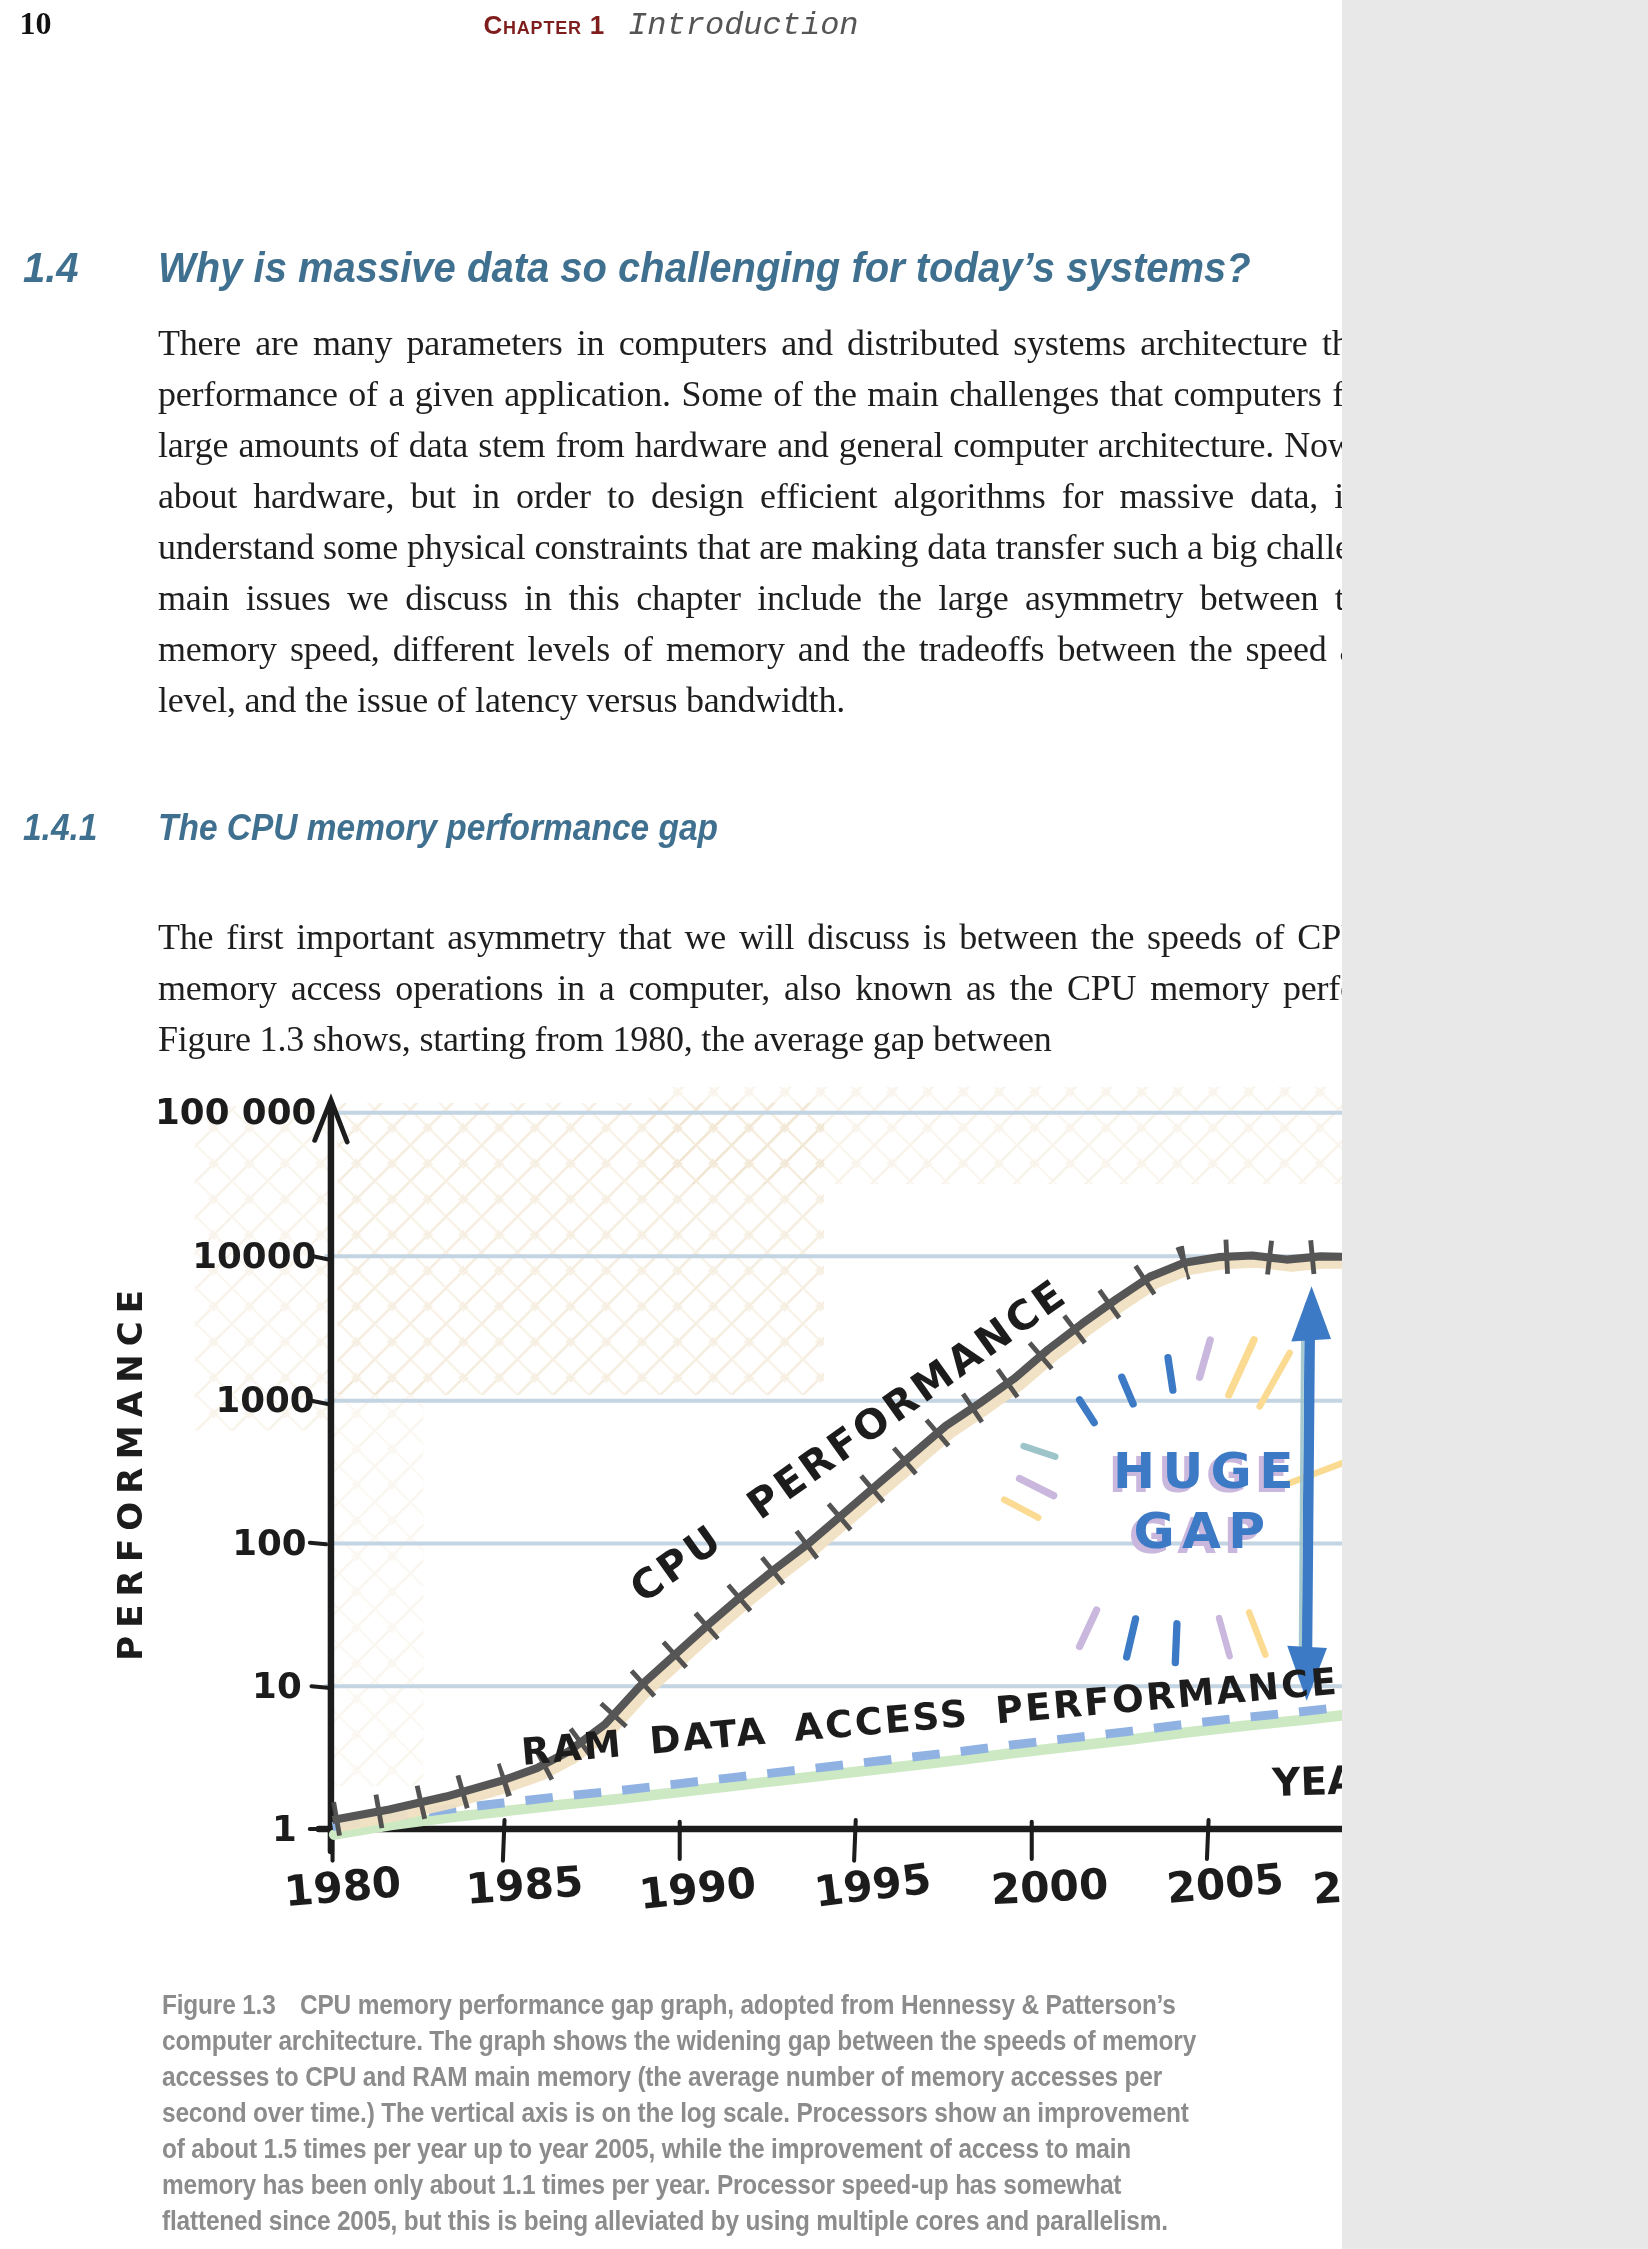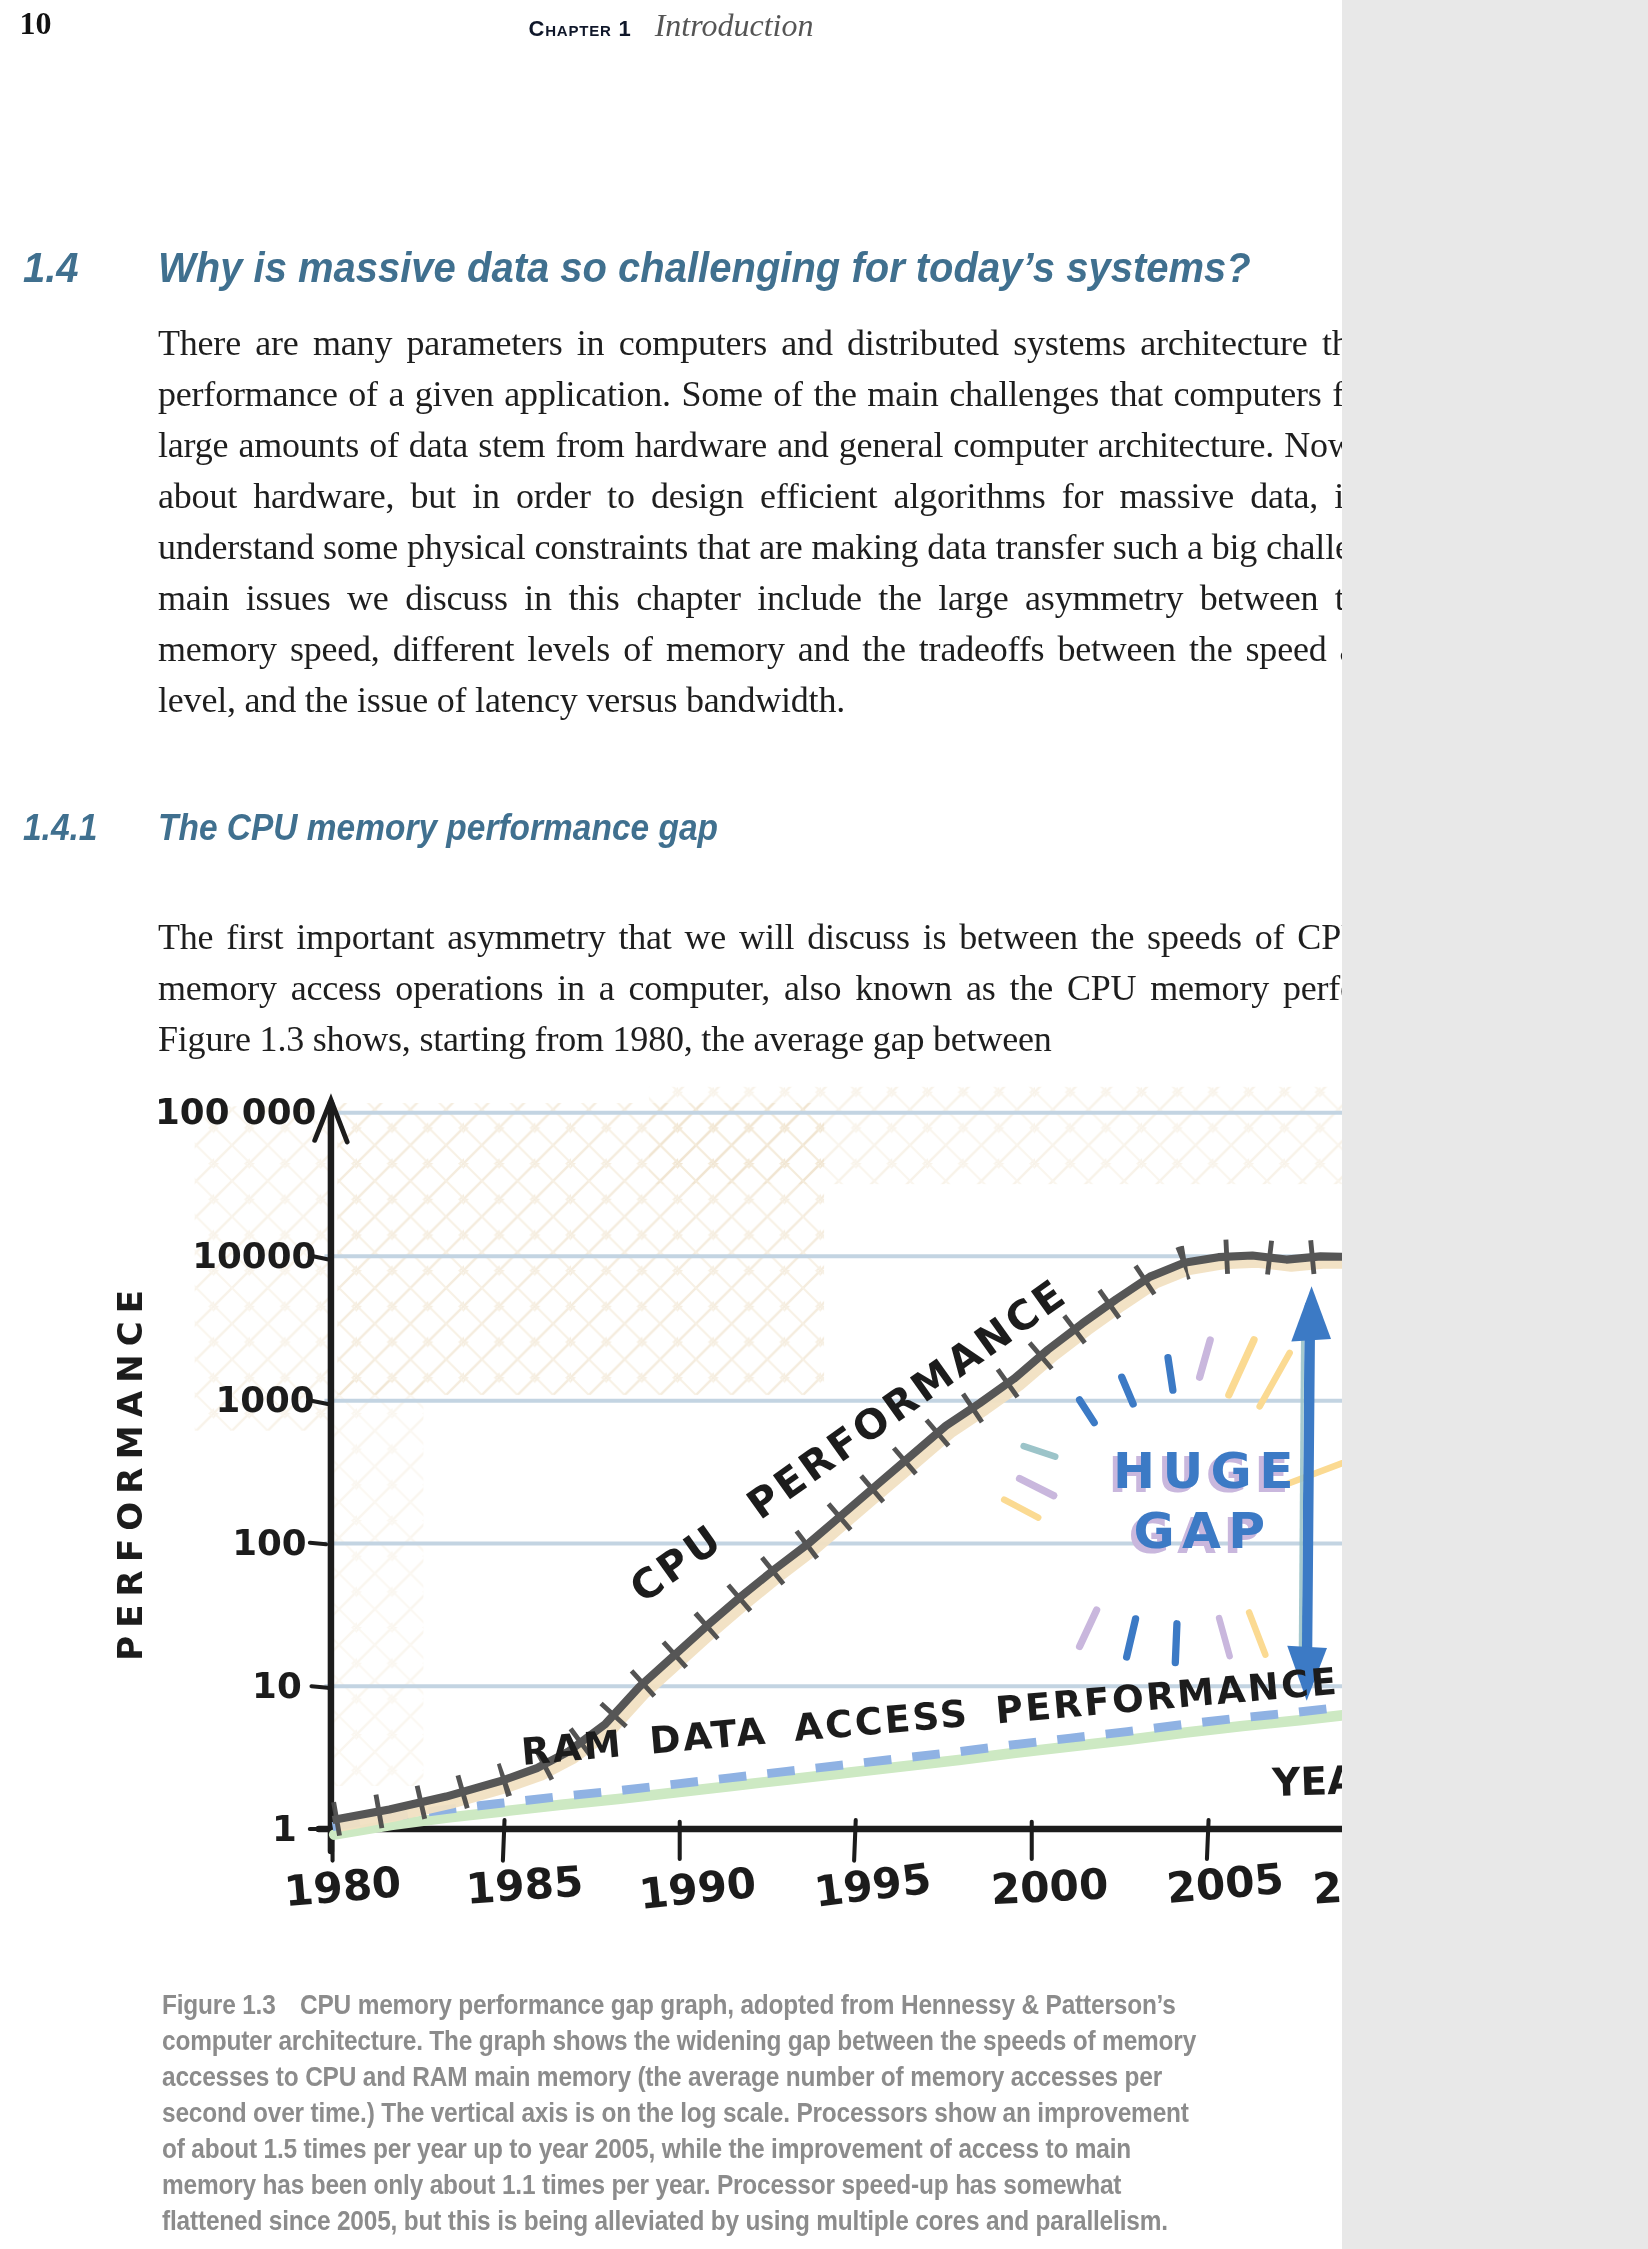--- a/index.html
+++ b/index.html
@@ -9,24 +9,24 @@
   }
   
   .pageno{
     position:absolute;left:19.5px;top:4.9px;font-size:32px;font-weight:bold;color:#111;
   }
   .runhead{
     position:absolute;left:0;top:6.5px;width:100%;text-align:center;
   }
   .runhead .chap{
     font-family:"Liberation Sans",sans-serif;font-weight:bold;font-variant:small-caps;
-    font-size:22px;color:#0f172a;letter-spacing:0.8px;
+    font-size:26px;color:#7f1d1d;letter-spacing:0.8px;
   }
   .runhead .booktitle{
-    font-family:Liberation Serif, serif;font-style:italic;font-size:32px;color:#555;
+    font-family:Liberation Mono, monospace;font-style:italic;font-size:32px;color:#555;
     margin-left:23px;
   }
   
   .bodytext{
     position:absolute;left:158px;width:1434px;margin:0;
     font-size:36px;line-height:51px;text-align:justify;letter-spacing:-0.2px;color:#1e1e1e;
   }
   .intro{top:110px;text-indent:50px;}
   .secbody{top:318px;}
   .subbody{top:912px;}

